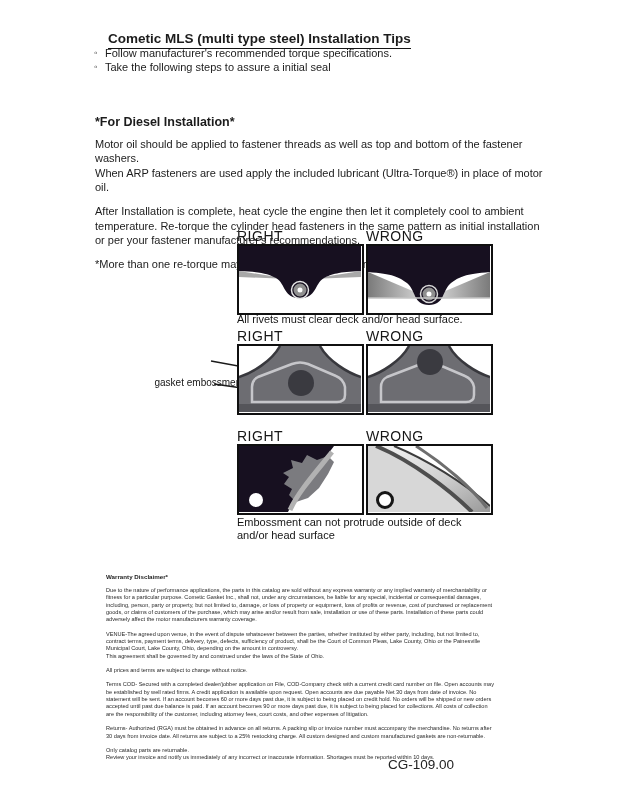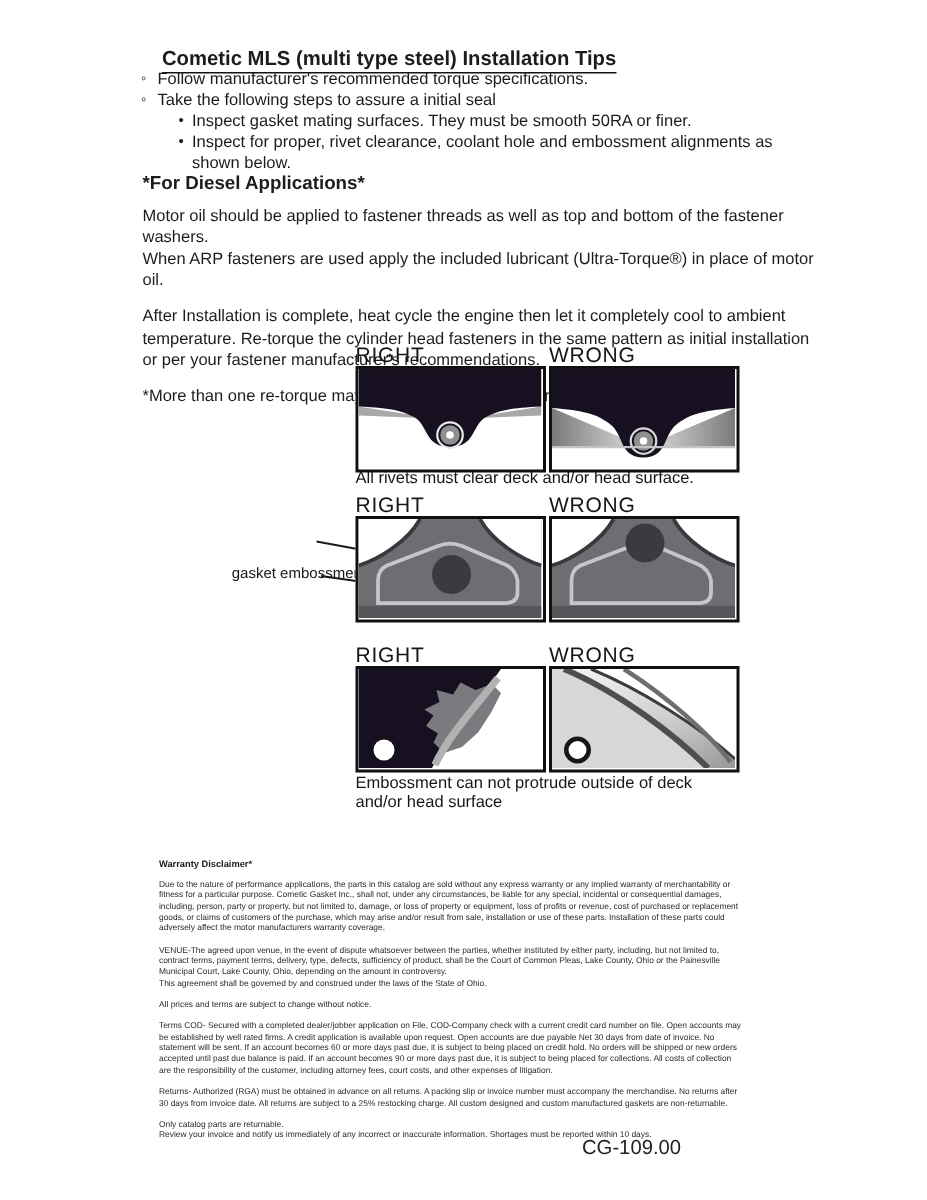--- a/index.html
+++ b/index.html
@@ -42,28 +42,24 @@
 </head>
 <body>
 
 <div class="page">
 
   <h1 class="abs title">Cometic MLS (multi type steel) Installation Tips</h1>
 
   <div class="abs tips">
     <div class="tip">Follow manufacturer's recommended torque specifications.</div>
     <div class="tip">Take the following steps to assure a initial seal</div>
-    <div class="subtips">
-      <div class="subtip">Inspect gasket mating surfaces.  They must be smooth 50RA or finer.</div>
-      <div class="subtip">Inspect for proper, rivet clearance, coolant hole and embossment alignments as shown below.</div>
-    </div>
   </div>
 
   <section class="abs diesel">
-    <h2>*For Diesel Applications*</h2>
+    <h2>*For Diesel Installation*</h2>
     <p>Motor oil should be applied to fastener threads as well as top and bottom of the fastener washers.
 When ARP fasteners are used apply the included lubricant (Ultra-Torque®) in place of motor oil.</p>
     <p>After Installation is complete, heat cycle the engine then let it completely cool to ambient
 temperature. Re-torque the cylinder head fasteners in the same pattern as initial installation
 or per your fastener manufacturer's recommendations.</p>
     <p>*More than one re-torque may be required to achieve proper fastener stretch*</p>
   </section>
 
   <div class="abs dlabel" style="left:237px;top:228px">RIGHT</div>
   <div class="abs dlabel" style="left:366px;top:228px">WRONG</div>

